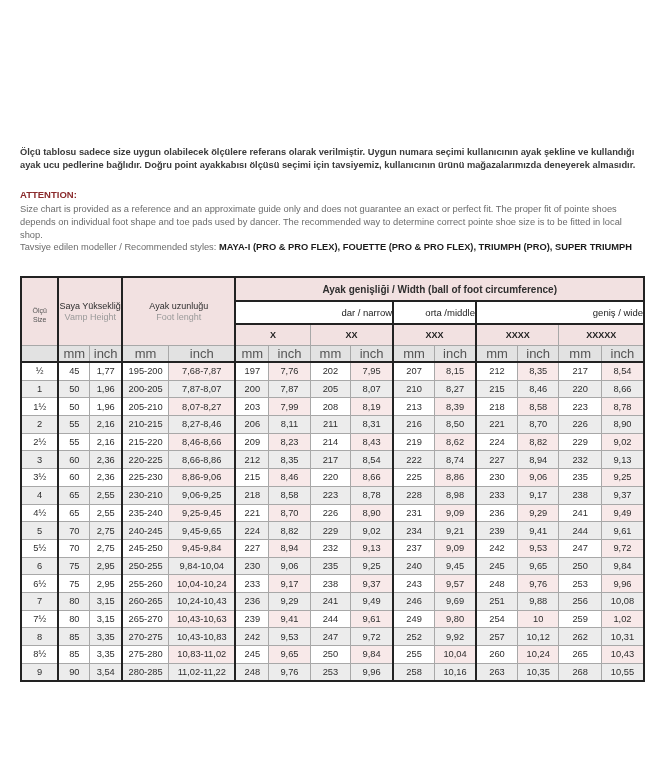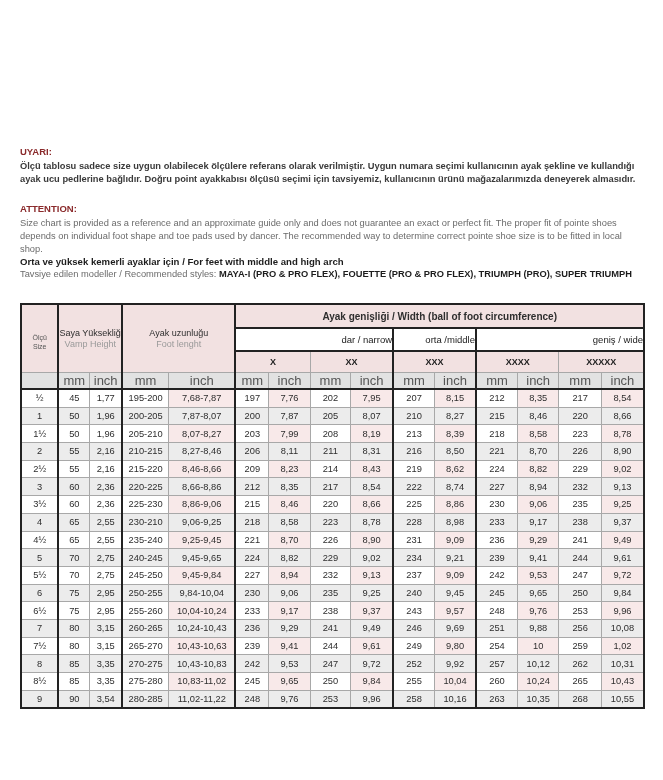--- a/index.html
+++ b/index.html
@@ -39,27 +39,25 @@
   
   tbody td{font-size:9.3px;color:#2e2e2e;height:16.7px;background:#ffffff;}
   tbody tr.row-gray td{background:#ececec;}
   tbody td.cell-pink{background:#f8e9e9;}
 </style>
 </head>
 <body>
 
 <div class="content">
 
-  <p class="red-head">UYARI:</p>
   <p class="tr-para">Ölçü tablosu sadece size uygun olabilecek ölçülere referans olarak verilmiştir. Uygun numara seçimi kullanıcının ayak şekline ve kullandığı ayak ucu pedlerine bağlıdır. Doğru point ayakkabısı ölçüsü seçimi için tavsiyemiz, kullanıcının ürünü mağazalarımızda deneyerek almasıdır.</p>
 
   <p class="red-head gap1">ATTENTION:</p>
   <p class="en-para">Size chart is provided as a reference and an approximate guide only and does not guarantee an exact or perfect fit. The proper fit of pointe shoes depends on individual foot shape and toe pads used by dancer. The recommended way to determine correct pointe shoe size is to be fitted in local shop.</p>
 
-  <p class="arch-line gap2">Orta ve yüksek kemerli ayaklar için / For feet with middle and high arch</p>
   <p class="styles-line"><span>Tavsiye edilen modeller / Recommended styles:</span> <b>MAYA-I (PRO &amp; PRO FLEX), FOUETTE (PRO &amp; PRO FLEX), TRIUMPH (PRO), SUPER TRIUMPH</b></p>
 
   <table>
     <colgroup>
       <col style="width:37px">
         <col style="width:31px">
         <col style="width:32px">
       <col style="width:46px">
         <col style="width:66px">
       <col style="width:33px">

